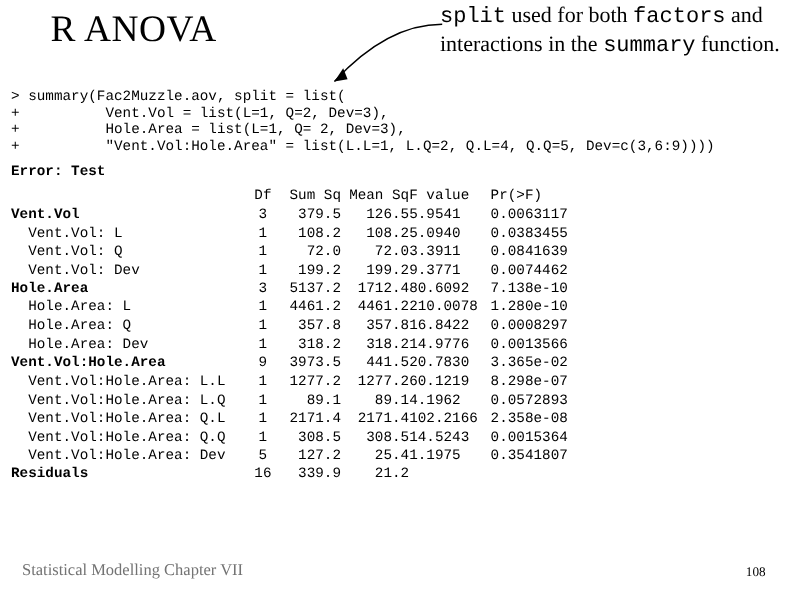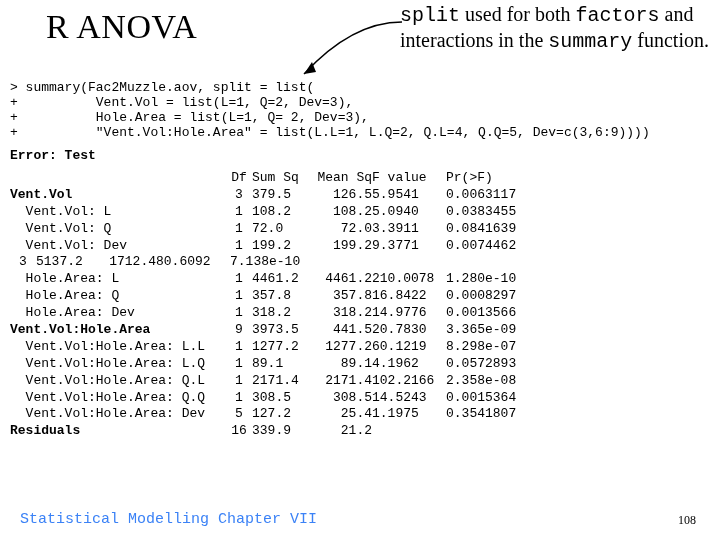--- a/index.html
+++ b/index.html
@@ -61,33 +61,32 @@
     left: 10px;
     font-family: "Courier New", Courier, monospace;
     font-size: 13px;
     line-height: 1.3;
   }
   .table .row {
     display: flex;
   }
   .table .col-label { width: 216px; white-space: pre; }
   .table .col-df    { width: 26px;  text-align: center; }
-  .table .col-ssq   { width: 58px;  text-align: left; }
+  .table .col-ssq   { width: 58px;  text-align: right; }
   .table .col-msq   { width: 62px;  text-align: right; }
   .table .col-f     { width: 74px;  }
   .table .col-p     { width: 80px;  }
   .table .hdr .col-label { text-align: left; }
   .table .bold .col-label { font-weight: bold; }
   .footer {
     position: absolute;
     bottom: 12px;
     left: 20px;
     font-size: 15px;
-    color: #3b82f6;
-    font-family: Liberation Mono, monospace;
+    color: #737373;
   }
   .pagenum {
     position: absolute;
     bottom: 12px;
     right: 24px;
     font-size: 12px;
     margin-left: 15px;
   }
   .arrow-svg {
     position: absolute;
@@ -158,20 +157,21 @@
       </div>
       <div class="row">
         <span class="col-label">  Vent.Vol: Dev</span>
         <span class="col-df">1</span>
         <span class="col-ssq">199.2</span>
         <span class="col-msq">199.2</span>
         <span class="col-f">9.3771</span>
         <span class="col-p">0.0074462</span>
       </div>
       <div class="row bold">
+        <span class="col-label">Hole.Area</span>
         <span class="col-df">3</span>
         <span class="col-ssq">5137.2</span>
         <span class="col-msq">1712.4</span>
         <span class="col-f">80.6092</span>
         <span class="col-p">7.138e-10</span>
       </div>
       <div class="row">
         <span class="col-label">  Hole.Area: L</span>
         <span class="col-df">1</span>
         <span class="col-ssq">4461.2</span>
@@ -194,21 +194,21 @@
         <span class="col-msq">318.2</span>
         <span class="col-f">14.9776</span>
         <span class="col-p">0.0013566</span>
       </div>
       <div class="row bold">
         <span class="col-label">Vent.Vol:Hole.Area</span>
         <span class="col-df">9</span>
         <span class="col-ssq">3973.5</span>
         <span class="col-msq">441.5</span>
         <span class="col-f">20.7830</span>
-        <span class="col-p">3.365e-09</span>
+        <span class="col-p">3.365e-02</span>
       </div>
       <div class="row">
         <span class="col-label">  Vent.Vol:Hole.Area: L.L</span>
         <span class="col-df">1</span>
         <span class="col-ssq">1277.2</span>
         <span class="col-msq">1277.2</span>
         <span class="col-f">60.1219</span>
         <span class="col-p">8.298e-07</span>
       </div>
       <div class="row">

